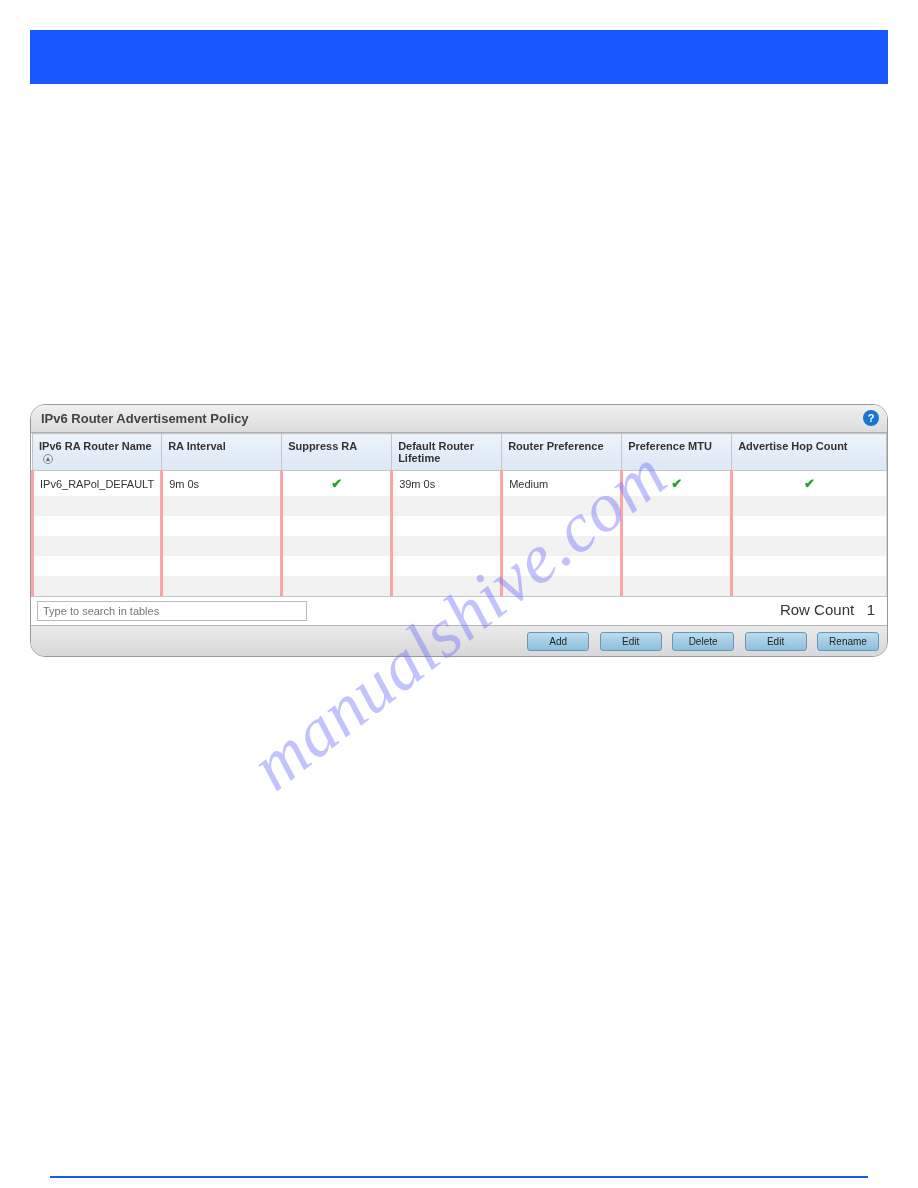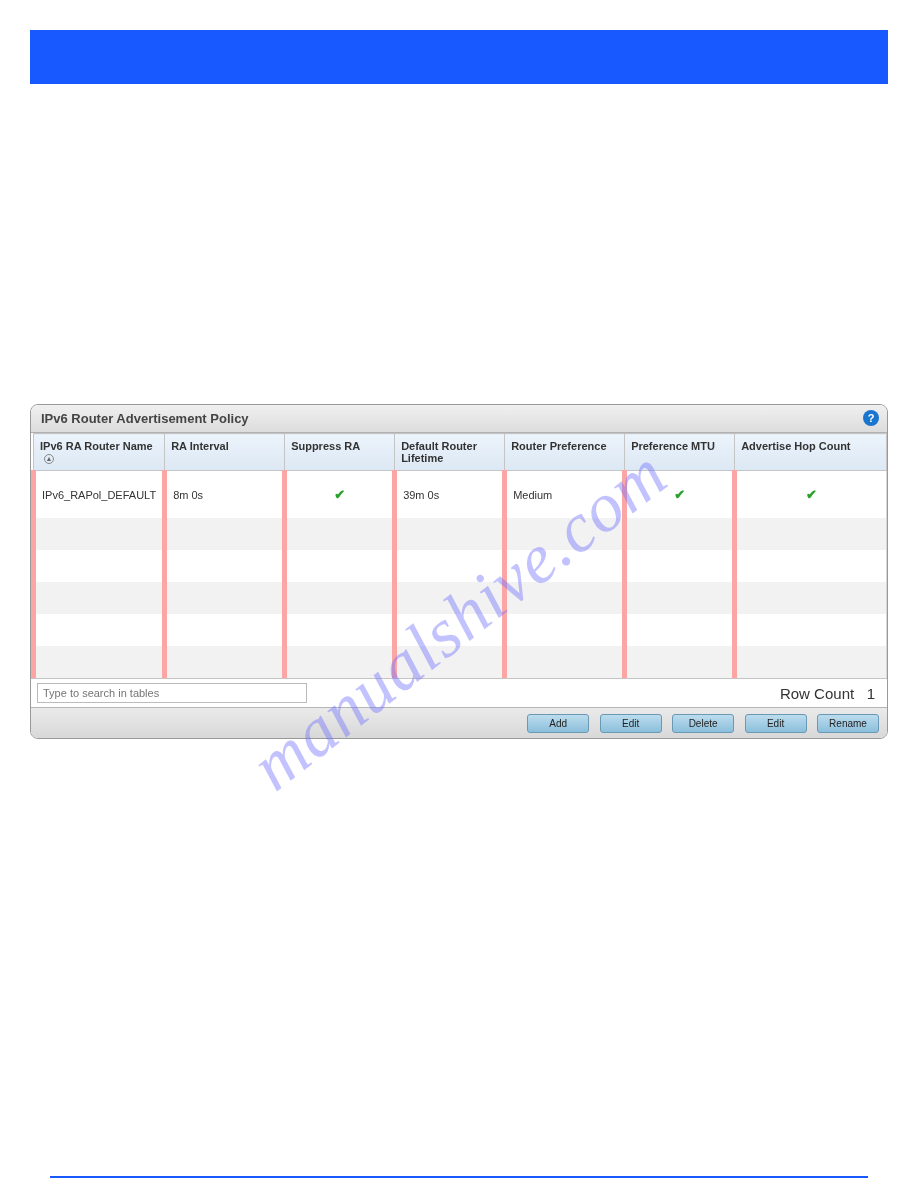--- a/index.html
+++ b/index.html
@@ -19,21 +19,21 @@
   .header-bar {
     background: #1859ff;
     height: 54px;
     margin: 30px 30px 0 30px;
   }
   .content {
     padding: 30px;
   }
   .panel {
     border: 1px solid #999;
-    border-radius: 8px;
+    border-radius: 15px;
     margin-top: 290px;
     background: #fff;
     overflow: hidden;
   }
   .panel-title {
     background: linear-gradient(#f0f0f0, #dcdcdc);
     border-bottom: 1px solid #b0b0b0;
     padding: 6px 10px;
     font-size: 13px;
     font-weight: bold;
@@ -63,23 +63,23 @@
   table.data th {
     background: linear-gradient(#ecf3fb, #dce8f4);
     border: 1px solid #c5c5c5;
     padding: 6px 6px;
     text-align: left;
     font-weight: bold;
     color: #333;
     vertical-align: top;
   }
   table.data td {
-    border-left: 5px solid #fca5a5;
+    border-left: 3px solid #fca5a5;
     border-right: 1px solid #d8d8d8;
-    padding: 16px 6px;
+    padding: 5px 6px;
     color: #333;
     height: 20px;
   }
   table.data tbody tr:nth-child(odd) td { background: #ffffff; }
   table.data tbody tr:nth-child(even) td { background: #f2f2f2; }
   .sort-icon {
     display: inline-block;
     width: 10px;
     height: 10px;
     border: 1px solid #888;
@@ -95,21 +95,21 @@
     color: #2aa12a;
     font-size: 13px;
     font-weight: bold;
     text-align: center;
     display: block;
   }
   .search-row {
     border-top: 1px solid #c5c5c5;
     padding: 4px 6px;
     display: flex;
-    align-items: center;
+    align-items: flex-start;
     justify-content: space-between;
     background: #fff;
   }
   .search-input {
     width: 270px;
     padding: 3px 5px;
     font-size: 11px;
     border: 1px solid #bbb;
     color: #555;
     font-style: normal;
@@ -183,21 +183,21 @@
             <th style="width:110px;">Suppress RA</th>
             <th style="width:110px;">Default Router Lifetime</th>
             <th style="width:120px;">Router Preference</th>
             <th style="width:110px;">Preference MTU</th>
             <th>Advertise Hop Count</th>
           </tr>
         </thead>
         <tbody>
           <tr>
             <td>IPv6_RAPol_DEFAULT</td>
-            <td>8m 0s</td>
+            <td>9m 0s</td>
             <td>
                 <span class="check">✔</span>
               </td>
             <td>39m 0s</td>
             <td>Medium</td>
             <td>
                 <span class="check">✔</span>
               </td>
             <td>
                 <span class="check">✔</span>

